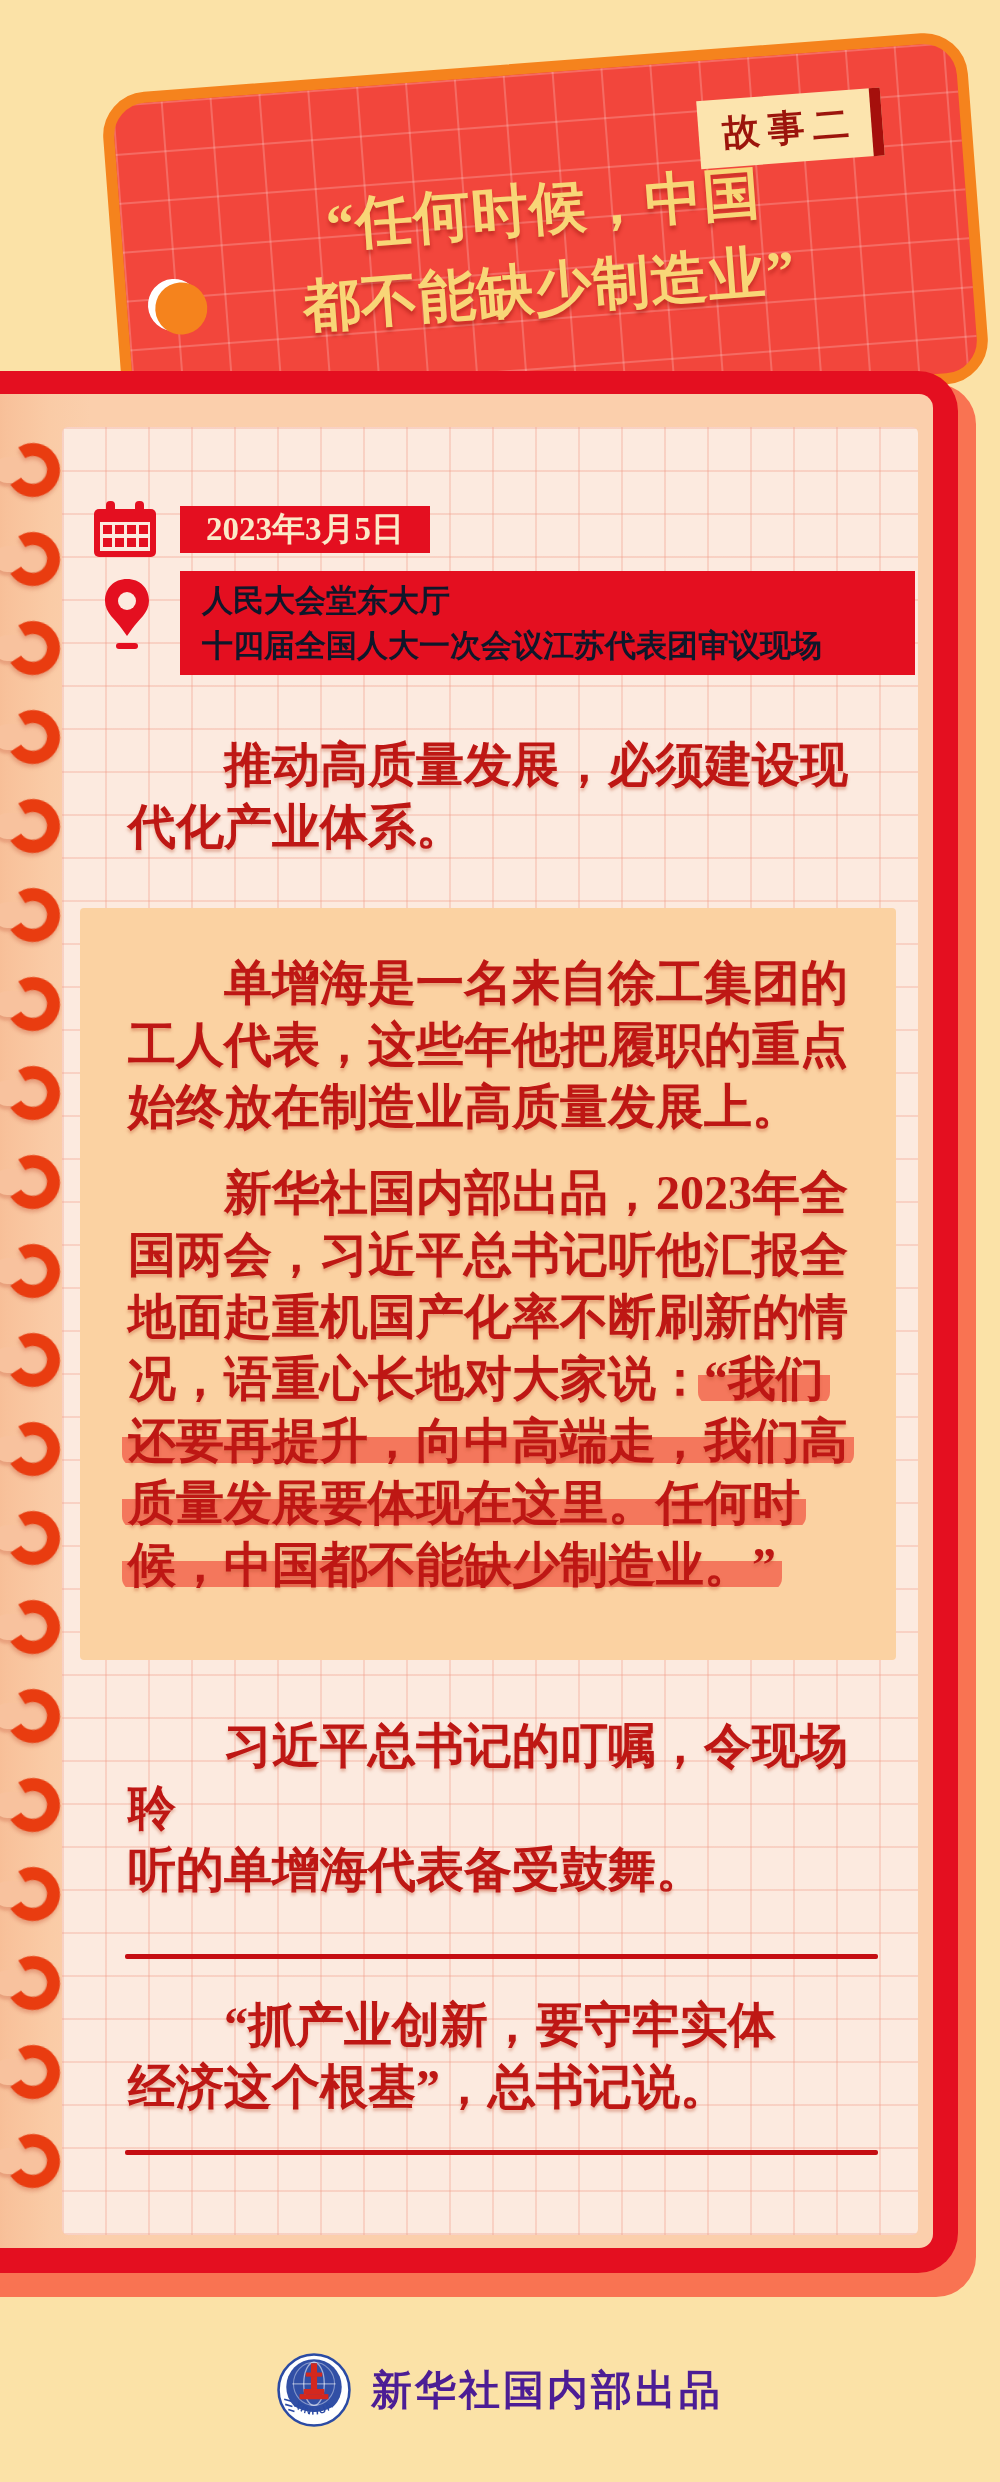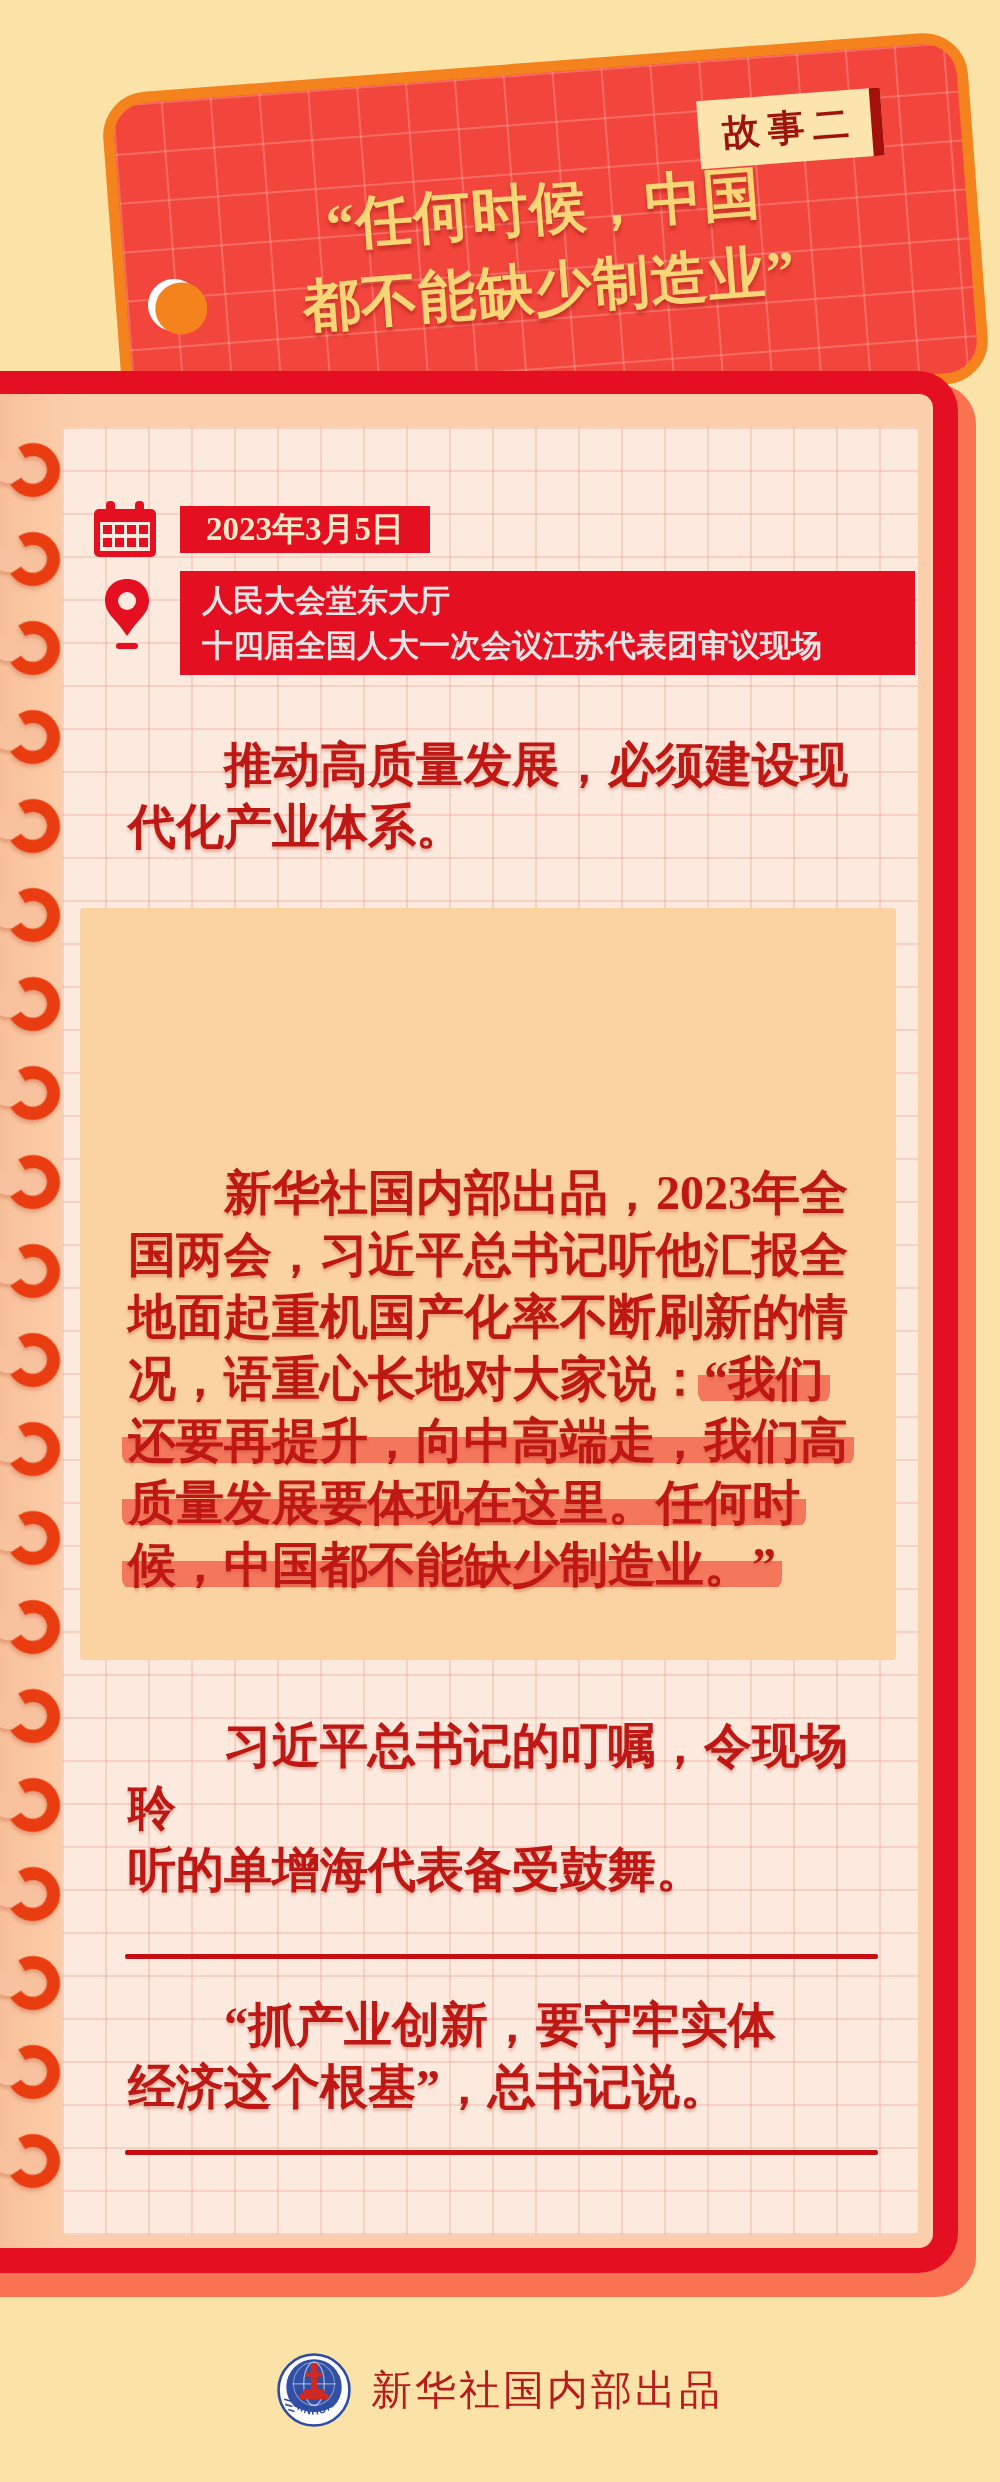--- a/index.html
+++ b/index.html
@@ -93,21 +93,21 @@
 
   
   .date-box{
     position:absolute;left:118px;top:79px;height:47px;
     background:#E40F20;color:#FBE9C8;
     font-size:33px;font-weight:bold;line-height:47px;
     padding:0 26px;
   }
   .loc-box{
     position:absolute;left:118px;top:144px;width:691px;
-    background:#E40F20;color:#e5e5e5;
+    background:#E40F20;color:#0f172a;
     font-size:31px;font-weight:bold;line-height:45px;
     padding:7px 22px;
   }
   .loc-box .p-line{text-indent:0;}
   .icon-cal{position:absolute;left:30px;top:74px;width:66px;height:58px;}
   .icon-pin{position:absolute;left:40px;top:150px;width:50px;height:74px;}
 
   
   .para{
     position:absolute;left:66px;width:752px;
@@ -139,21 +139,21 @@
   .divider-1{top:1527px;}
   .divider-2{top:1723px;}
 
   
   .footer{
     position:absolute;left:0;top:2352px;width:1000px;height:76px;
     display:flex;align-items:center;justify-content:center;gap:20px;
   }
   .logo{width:74px;height:74px;flex:0 0 auto;}
   .credit{
-    color:#b91c1c;font-size:41px;font-weight:normal;letter-spacing:3px;
+    color:#4c1d95;font-size:41px;font-weight:bold;letter-spacing:3px;
   }
 </style>
 </head>
 <body>
 
 <div id="canvas">
 
   <div class="card-light"></div>
   <div class="card-peach"></div>
 
@@ -282,20 +282,25 @@
         <div class="p-line"><span>人民大会堂东大厅</span></div>
         <div class="p-line"><span>十四届全国人大一次会议江苏代表团审议现场</span></div>
       </div>
 
     <div class="para para-1">
         <div class="p-line"><span>推动高质量发展，必须建设现</span></div>
         <div class="p-line"><span>代化产业体系。</span></div>
       </div>
 
     <div class="hl-box">
+      <div class="para box-para-1">
+          <div class="p-line"><span>单增海是一名来自徐工集团的</span></div>
+          <div class="p-line"><span>工人代表，这些年他把履职的重点</span></div>
+          <div class="p-line"><span>始终放在制造业高质量发展上。</span></div>
+        </div>
       <div class="para box-para-2">
           <div class="p-line"><span>新华社国内部出品，2023年全</span></div>
           <div class="p-line"><span>国两会，习近平总书记听他汇报全</span></div>
           <div class="p-line"><span>地面起重机国产化率不断刷新的情</span></div>
           <div class="p-line"><span>况，语重心长地对大家说：</span><span class="hl">“我们</span></div>
           <div class="p-line"><span class="hl">还要再提升，向中高端走，我们高</span></div>
           <div class="p-line"><span class="hl">质量发展要体现在这里。任何时</span></div>
           <div class="p-line"><span class="hl">候，中国都不能缺少制造业。”</span></div>
         </div>
     </div>

